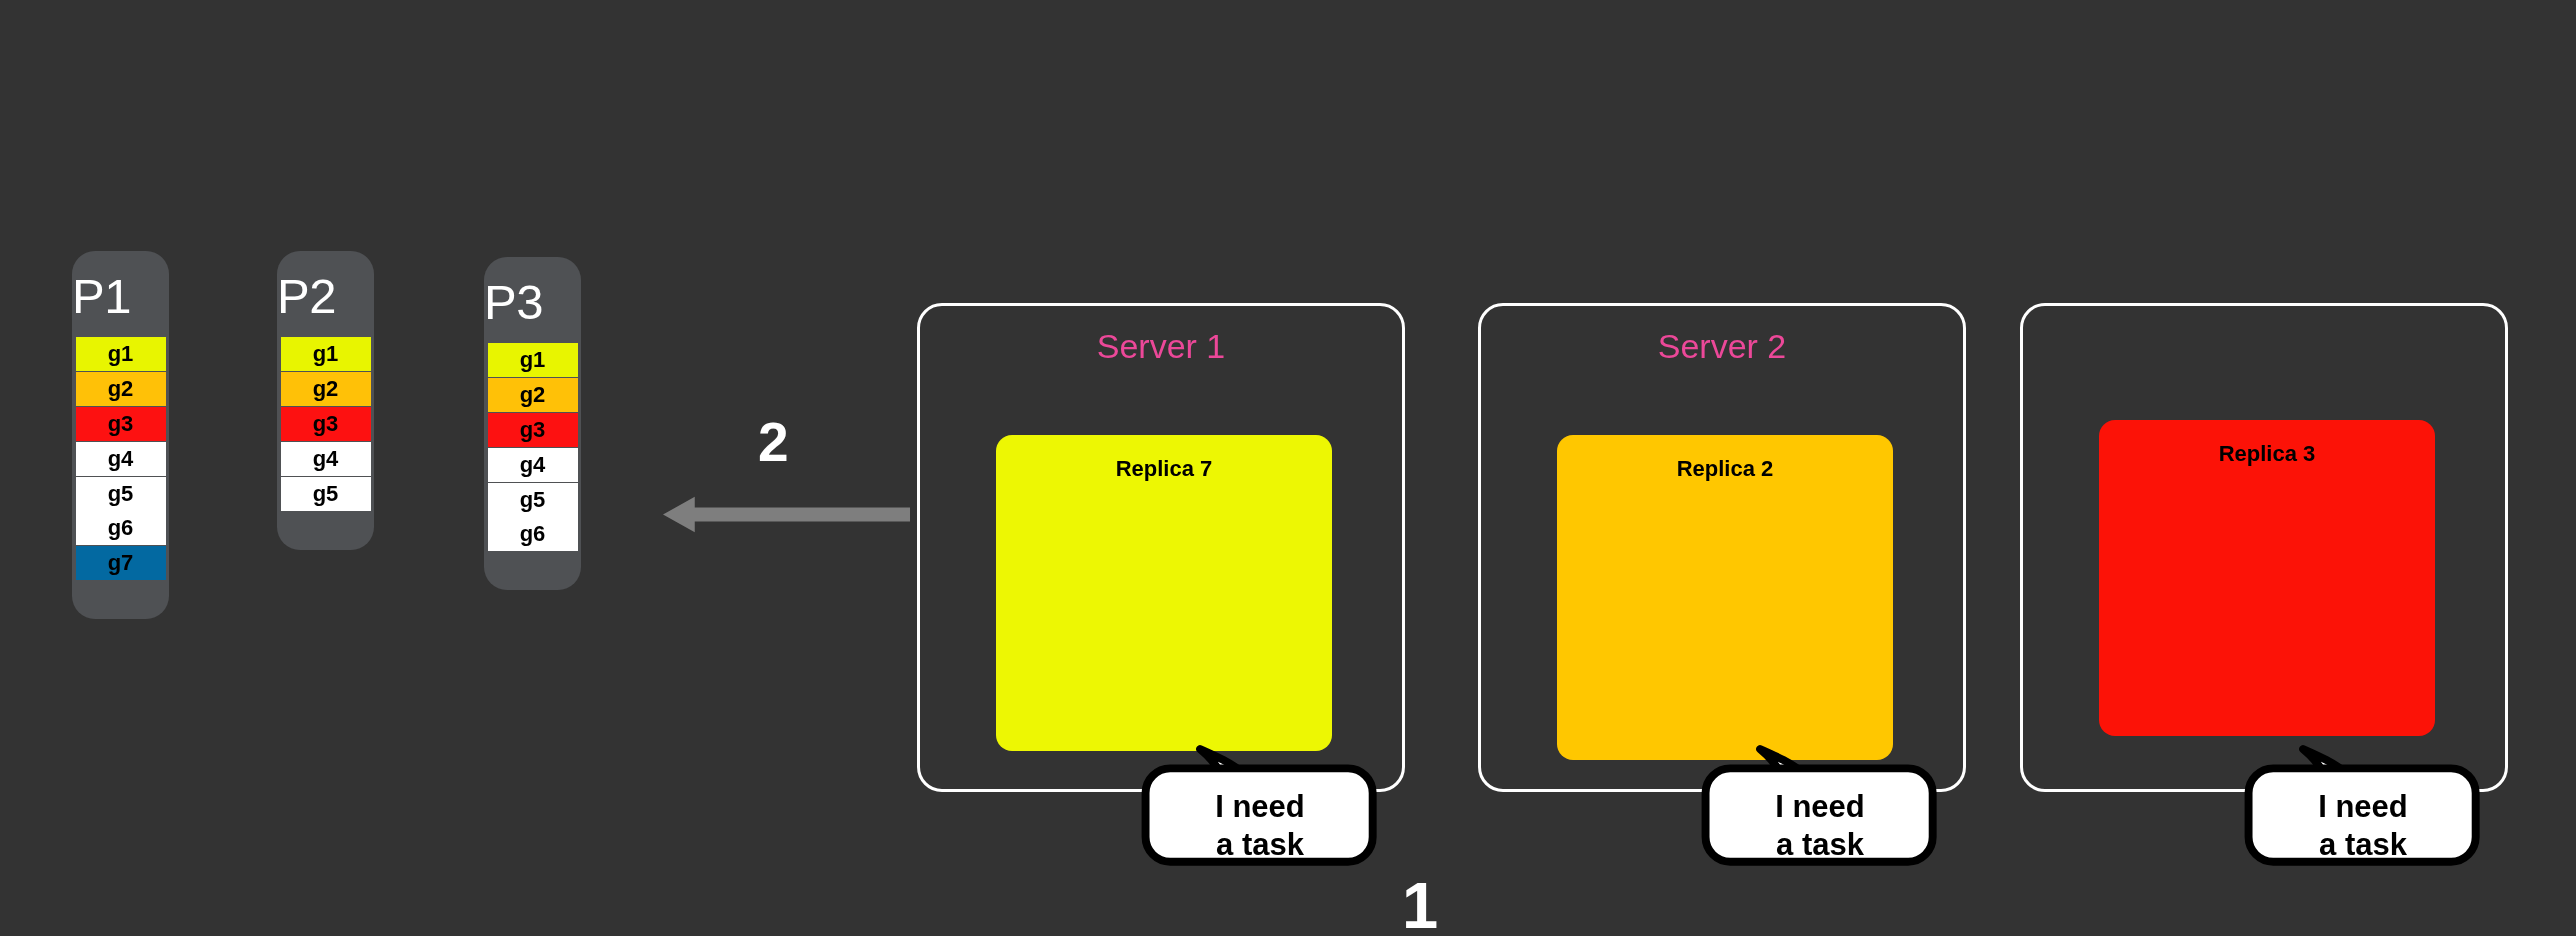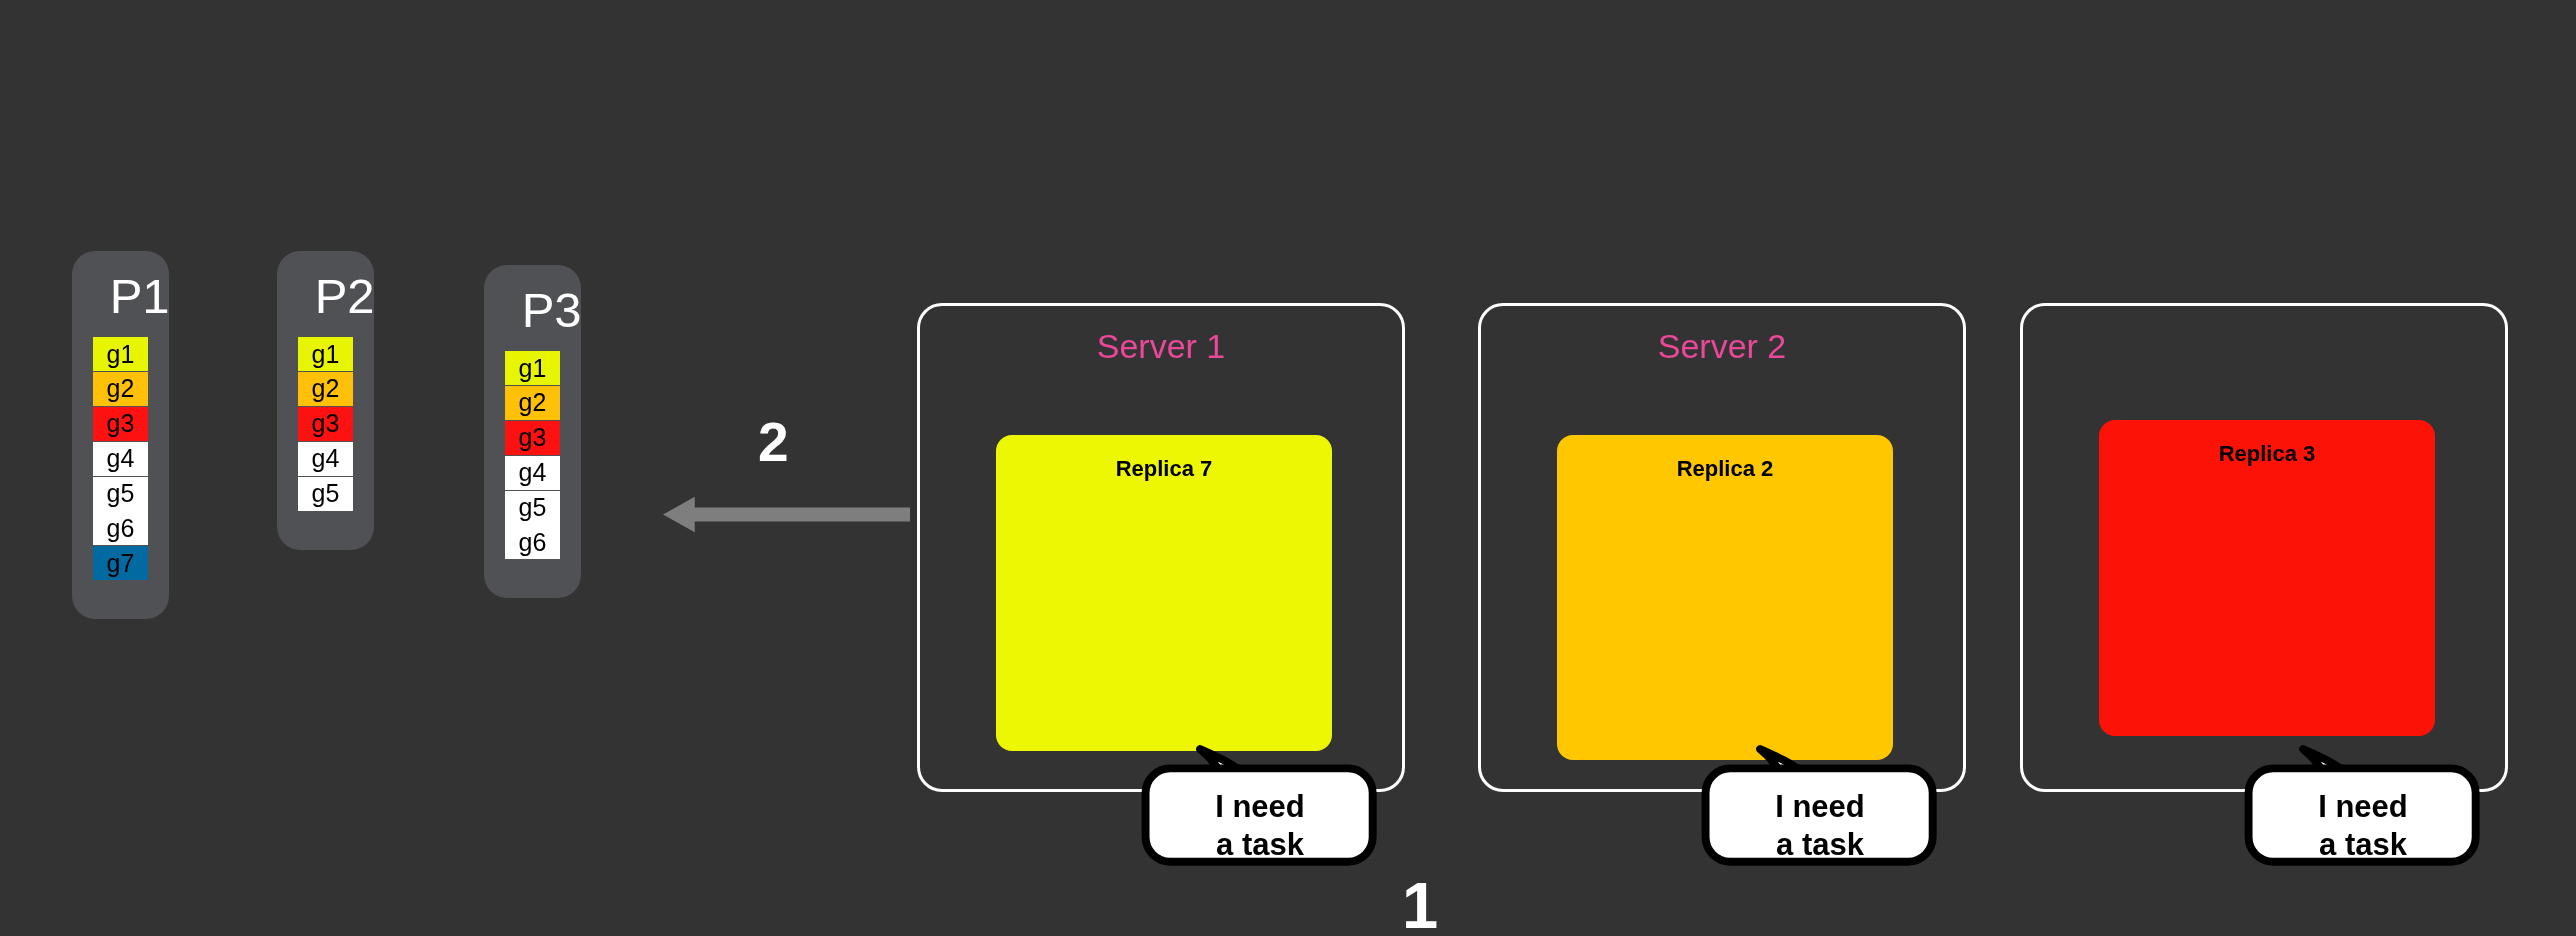--- a/index.html
+++ b/index.html
@@ -16,49 +16,49 @@
     font-family: "Liberation Sans", sans-serif;
   }
 
   
   .partition {
     position: absolute;
     background: #4F5154;
     border-radius: 23px;
     display: flex;
     flex-direction: column;
-    align-items: flex-end;
+    align-items: flex-start;
     box-sizing: border-box;
   }
   .partition-label {
     color: #FFFFFF;
     font-size: 49px;
     font-weight: 400;
     line-height: 1;
     letter-spacing: -0.4px;
     margin-top: 21px;
     margin-bottom: 16px;
     user-select: none;
   }
   .task-list {
     display: flex;
     flex-direction: column;
     gap: 5.3px;
     width: 100%;
     align-items: center;
   }
   .task {
-    width: 55px;
+    width: 90px;
     height: 29px;
     display: flex;
     align-items: center;
     justify-content: center;
     color: #000000;
-    font-size: 25px;
-    font-weight: normal;
+    font-size: 22px;
+    font-weight: bold;
     line-height: 1;
     box-sizing: border-box;
   }
 
   
   .arrow-group {
     position: absolute;
     left: 663px;
     top: 415px;
     width: 265px;
@@ -180,21 +180,21 @@
     <div class="partition-label">P2</div>
     <div class="task-list" style="gap: 0.9px;">
         <div class="task" style="background: rgb(232, 245, 0); height: 34px;">g1</div>
         <div class="task" style="background: rgb(255, 193, 7); height: 34px;">g2</div>
         <div class="task" style="background: rgb(253, 17, 17); height: 34px;">g3</div>
         <div class="task" style="background: rgb(255, 255, 255); height: 34px;">g4</div>
         <div class="task" style="background: rgb(255, 255, 255); height: 34px;">g5</div>
       </div>
   </div>
 
-  <div class="partition" style="left: 484px; top: 265px; width: 97px; height: 333px;">
+  <div class="partition" style="left: 484px; top: 257px; width: 97px; height: 333px;">
     <div class="partition-label">P3</div>
     <div class="task-list" style="gap: 0.9px;">
         <div class="task" style="background: rgb(232, 245, 0); height: 34px;">g1</div>
         <div class="task" style="background: rgb(255, 193, 7); height: 34px;">g2</div>
         <div class="task" style="background: rgb(253, 17, 17); height: 34px;">g3</div>
         <div class="task" style="background: rgb(255, 255, 255); height: 34px;">g4</div>
         <div class="task" style="background: rgb(255, 255, 255); height: 34px;">g5</div>
         <div class="task" style="background: rgb(255, 255, 255); height: 34px;">g6</div>
       </div>
   </div>

